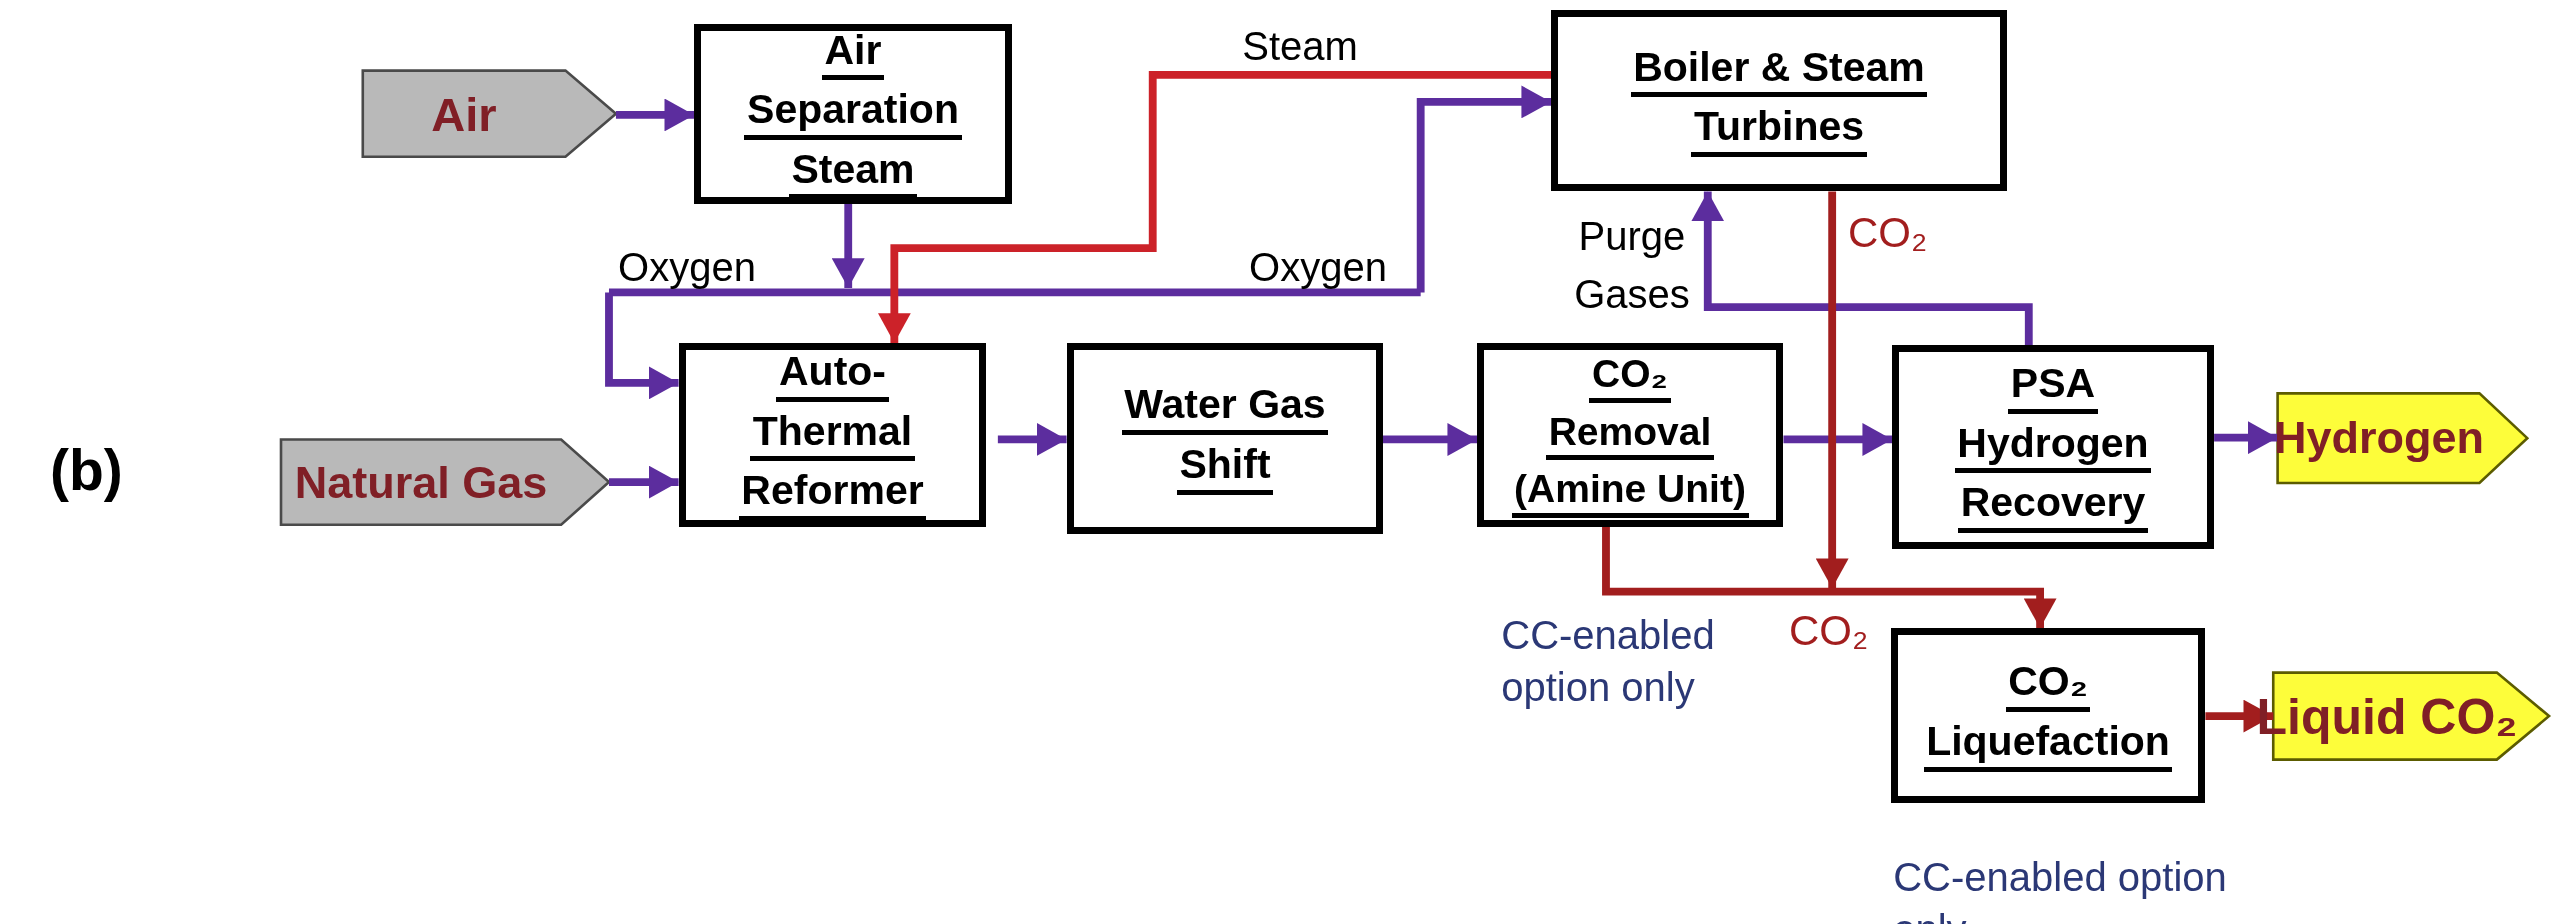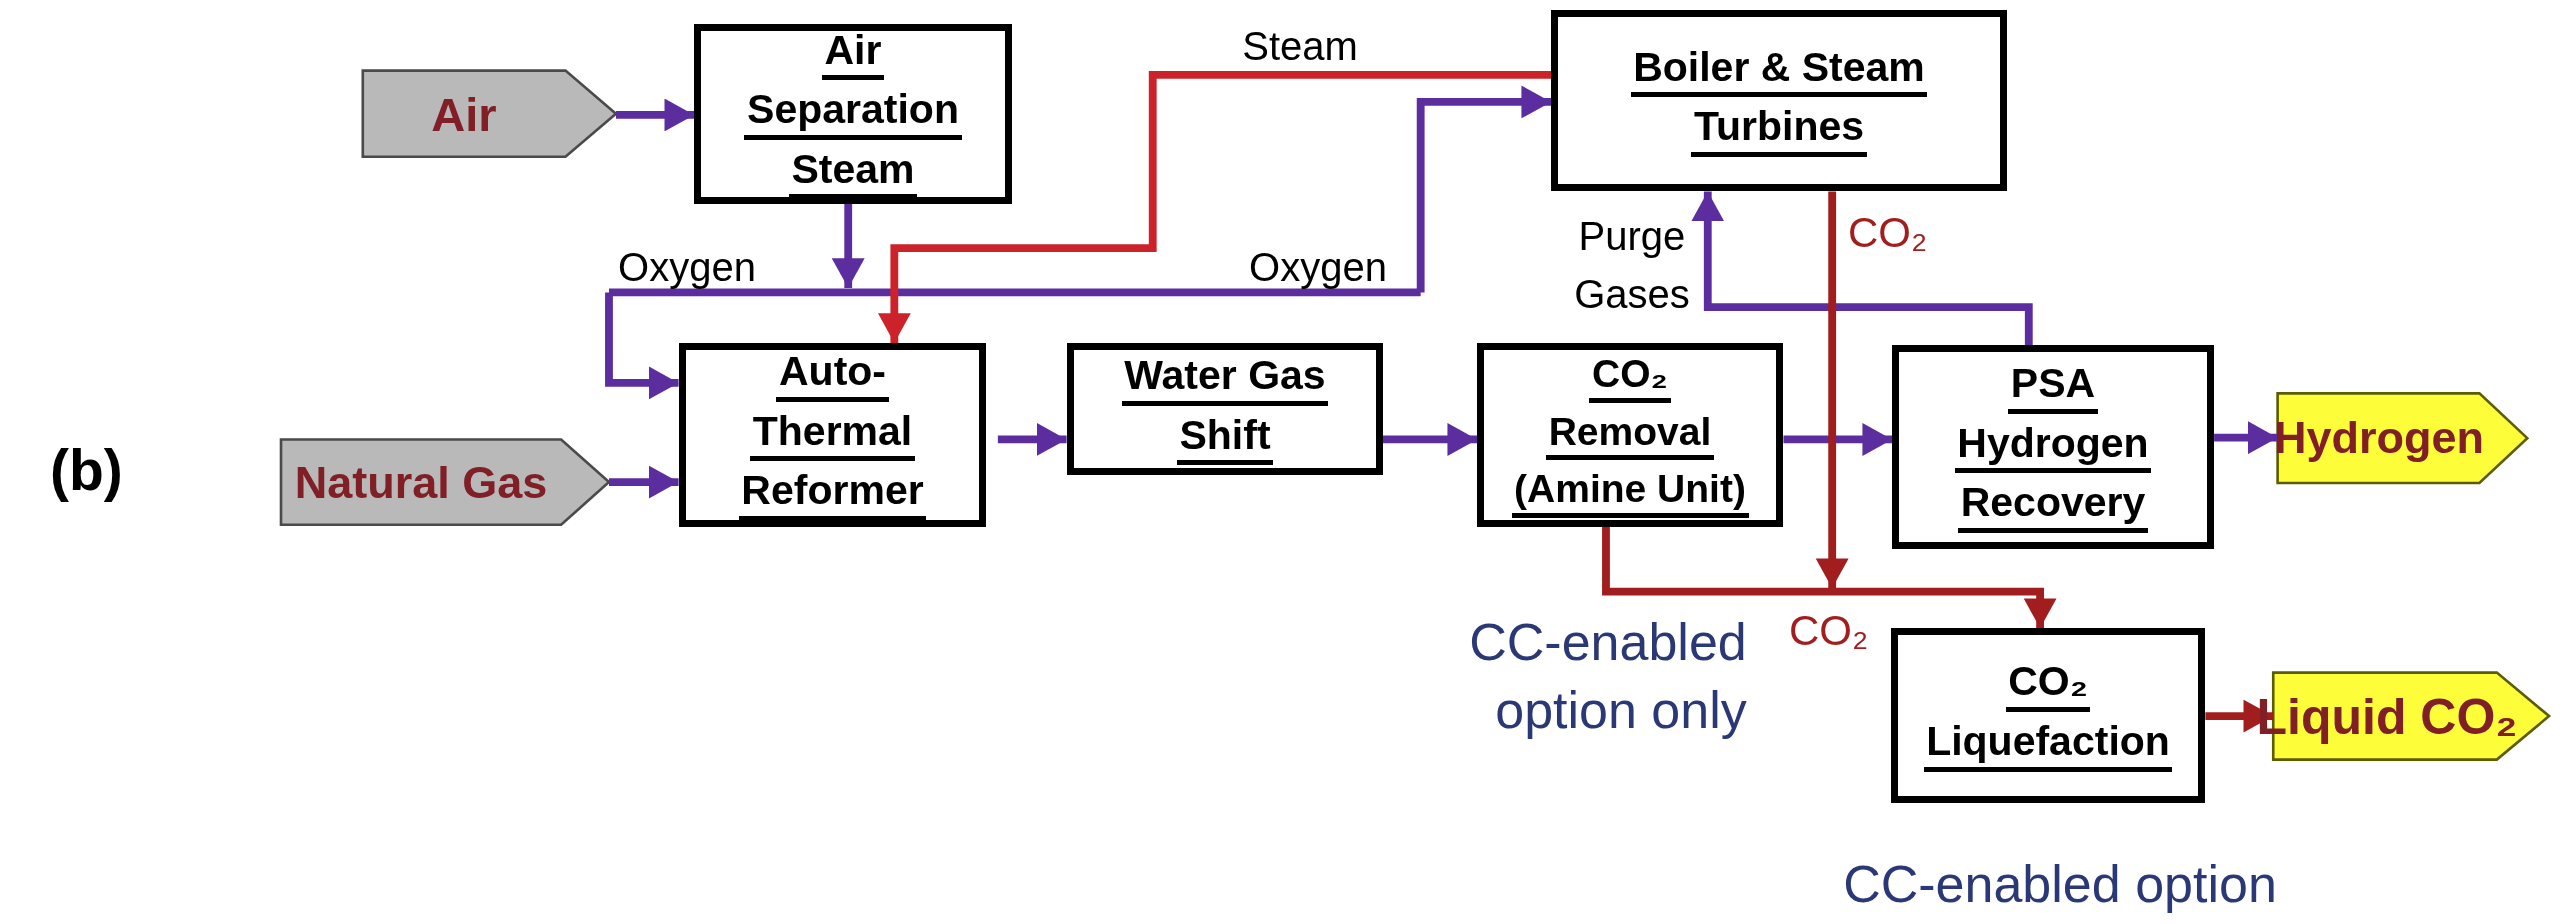--- a/index.html
+++ b/index.html
@@ -21,21 +21,21 @@
   .tagshape-yellow{fill:var(--tag_yellow);stroke:#5c5c00;stroke-width:3;}
   .pbox{
     position:absolute;z-index:1;box-sizing:border-box;background:#fff;border:7px solid #000;
     display:flex;flex-direction:column;align-items:center;justify-content:center;
     text-align:center;font-weight:bold;font-size:41px;line-height:1.12;
   }
   .pbox .bl{display:inline-block;border-bottom:5.2px solid #000;padding:0 2.6px 1.7px 2.6px;margin:3.5px 0;white-space:nowrap;}
   .slabel{position:absolute;z-index:2;font-size:40px;white-space:nowrap;}
   .center{transform:translateX(-50%);text-align:center;}
   .co2lab{color:var(--co2_red);}
-  .note{position:absolute;z-index:2;font-size:52px;line-height:1.3;color:var(--navy);text-align:right;transform:translateX(-50%);white-space:nowrap;}
+  .note{position:absolute;z-index:2;font-size:40px;line-height:1.3;color:var(--navy);text-align:left;transform:translateX(-50%);white-space:nowrap;}
   .tagtext{position:absolute;z-index:2;font-weight:bold;color:var(--maroon);transform:translate(-50%,-50%);white-space:nowrap;}
   .fig-label{position:absolute;z-index:2;font-weight:bold;font-size:57px;}
 </style>
 </head>
 <body>
 
 <div class="canvas">
 
   <svg class="wires" width="2576" height="925" viewBox="0 0 2961 1063">
     <defs>
@@ -87,21 +87,21 @@
     <span class="bl">Boiler &amp; Steam</span>
     <span class="bl">Turbines</span>
   </div>
 
   <div class="pbox" style="left:679px;top:343px;width:307px;height:184px;">
     <span class="bl">Auto-</span>
     <span class="bl">Thermal</span>
     <span class="bl">Reformer</span>
   </div>
 
-  <div class="pbox" style="left:1067px;top:343px;width:316px;height:132px;">
+  <div class="pbox" style="left:1067px;top:343px;width:316px;height:191px;">
     <span class="bl">Water Gas</span>
     <span class="bl">Shift</span>
   </div>
 
   <div class="pbox" style="left:1477px;top:343px;width:306px;height:184px;font-size:39px;">
     <span class="bl">CO₂</span>
     <span class="bl">Removal</span>
     <span class="bl">(Amine Unit)</span>
   </div>
 

